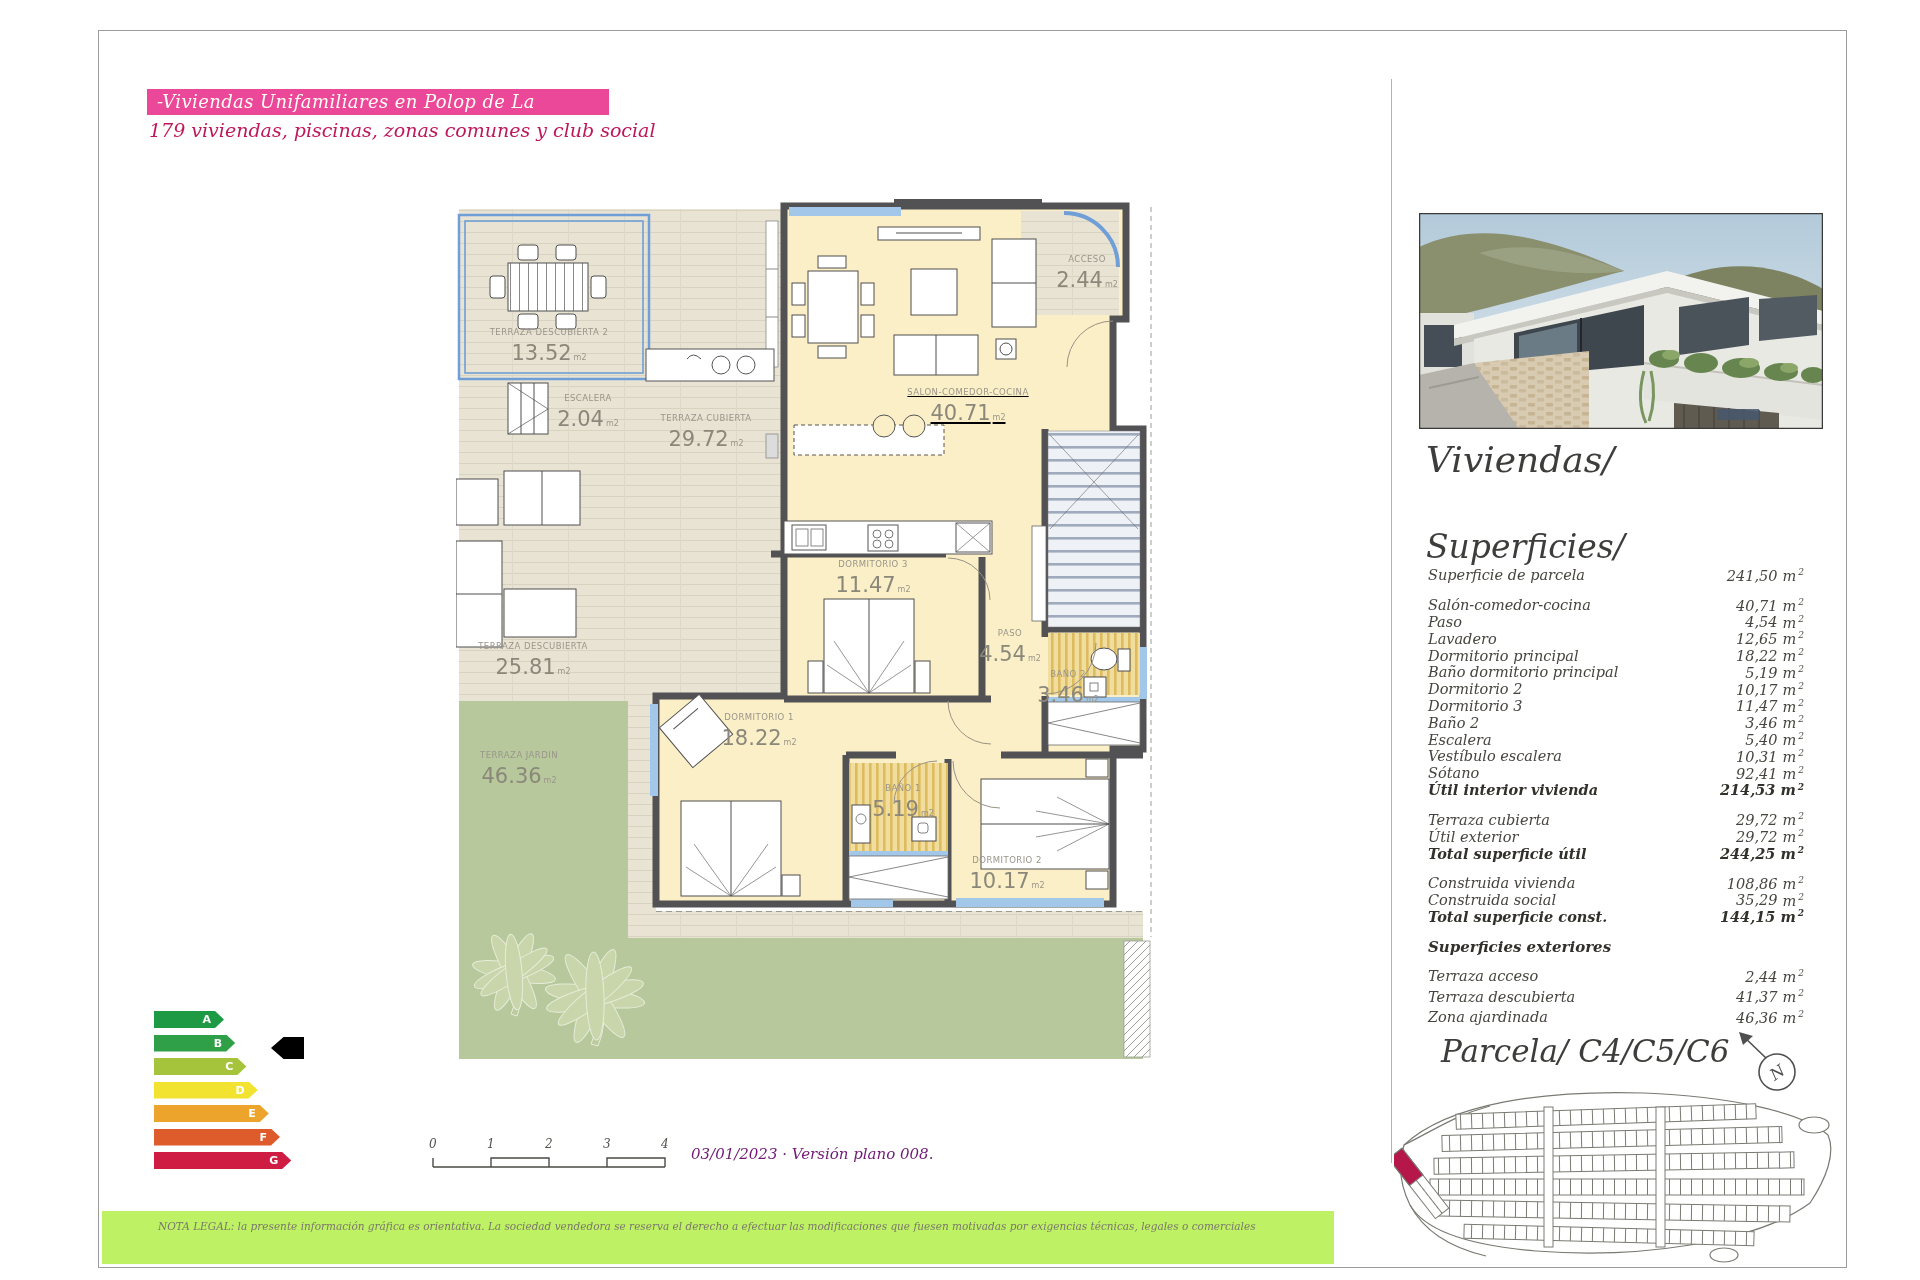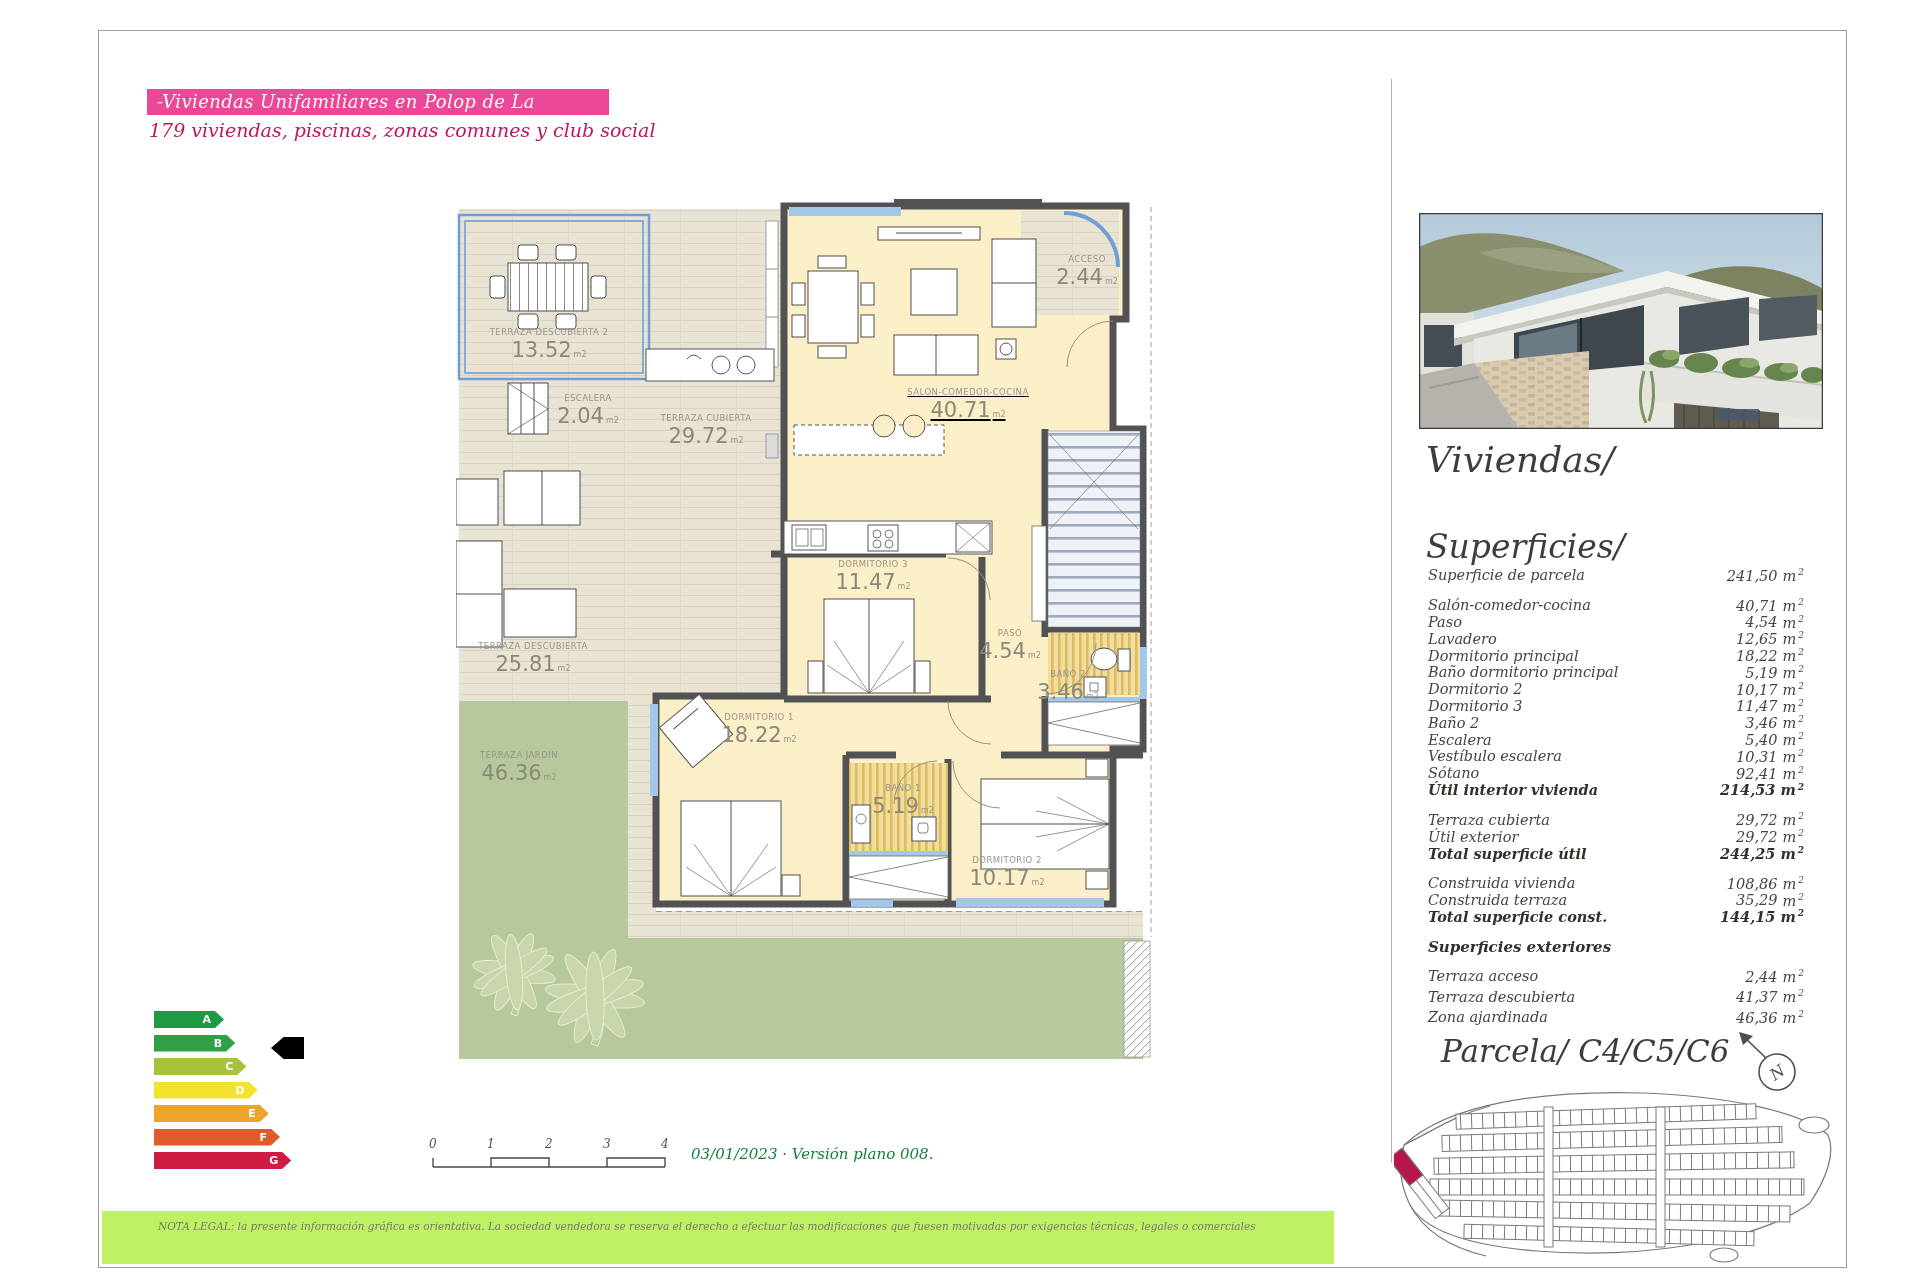--- a/index.html
+++ b/index.html
@@ -15,36 +15,36 @@
   #title-banner{left:48px;top:58px;width:452px;height:26px;background:#ec4899;
         color:#fdfdf3;font-style:italic;font-size:18px;line-height:26px;
         padding-left:10px;letter-spacing:.4px;}
   #subtitle{left:50px;top:88px;font-style:italic;font-size:19px;color:#be185d;}
 
   
   #plan{left:357px;top:168px;width:700px;height:880px;}
   .room-label{position:absolute;transform:translate(-50%,0);text-align:center;
         font-family:"DejaVu Sans","Liberation Sans",sans-serif;white-space:nowrap;z-index:6;}
   .room-label .rname{font-size:8.5px;letter-spacing:.45px;color:#9a958a;}
-  .room-label .rnum{font-size:21px;color:#8b877a;line-height:26px;}
+  .room-label .rnum{font-size:21px;color:#8b877a;line-height:32px;}
   .room-label .runit{font-size:8px;color:#9a958a;margin-left:2px;}
 
   
   #energy{left:55px;top:980px;width:210px;height:172px;}
   .ebar{position:relative;height:17px;margin-bottom:6.5px;
         clip-path:polygon(0 0,calc(100% - 9px) 0,100% 50%,calc(100% - 9px) 100%,0 100%);
         color:#fff;font-family:"DejaVu Sans",sans-serif;font-weight:bold;font-size:11px;
         line-height:17px;text-align:right;padding-right:13px;box-sizing:border-box;}
   #energy-arrow{left:117px;top:26px;width:33px;height:22px;background:#000;
         clip-path:polygon(0 50%,38% 0,100% 0,100% 100%,38% 100%);}
 
   
   #scalebar{left:330px;top:1106px;width:245px;height:36px;font-style:italic;}
   #scalebar .tick{position:absolute;top:0;font-size:12px;color:#55524b;}
-  #version-note{left:592px;top:1114px;font-style:italic;font-size:15px;color:#15803d;}
+  #version-note{left:592px;top:1114px;font-style:italic;font-size:15px;color:#701a75;}
 
   
   #legal-strip{left:3px;top:1180px;width:1232px;height:53px;background:#bef264;}
   #legal-text{position:absolute;left:56px;top:9px;font-style:italic;font-size:10.5px;
         color:#7a776c;width:1150px;}
 
   
   #divider{left:1292px;top:48px;width:1px;height:1084px;background:#b3b3b0;}
   #photo{left:1320px;top:182px;width:404px;height:216px;}
   #project-title{left:1327px;top:408px;font-style:italic;font-size:36px;color:#3d3d3b;}
@@ -546,21 +546,21 @@
       </div>
       <div class="sgroup">
         <div class="srow">
           <span class="slabel">Construida vivienda</span>
           <span class="sval">
             <span class="snum">108,86</span>
             <span class="sunit">m<sup>2</sup></span>
           </span>
         </div>
         <div class="srow">
-          <span class="slabel">Construida terraza</span>
+          <span class="slabel">Construida social</span>
           <span class="sval">
             <span class="snum">35,29</span>
             <span class="sunit">m<sup>2</sup></span>
           </span>
         </div>
         <div class="srow bold">
           <span class="slabel">Total superficie const.</span>
           <span class="sval">
             <span class="snum">144,15</span>
             <span class="sunit">m<sup>2</sup></span>

